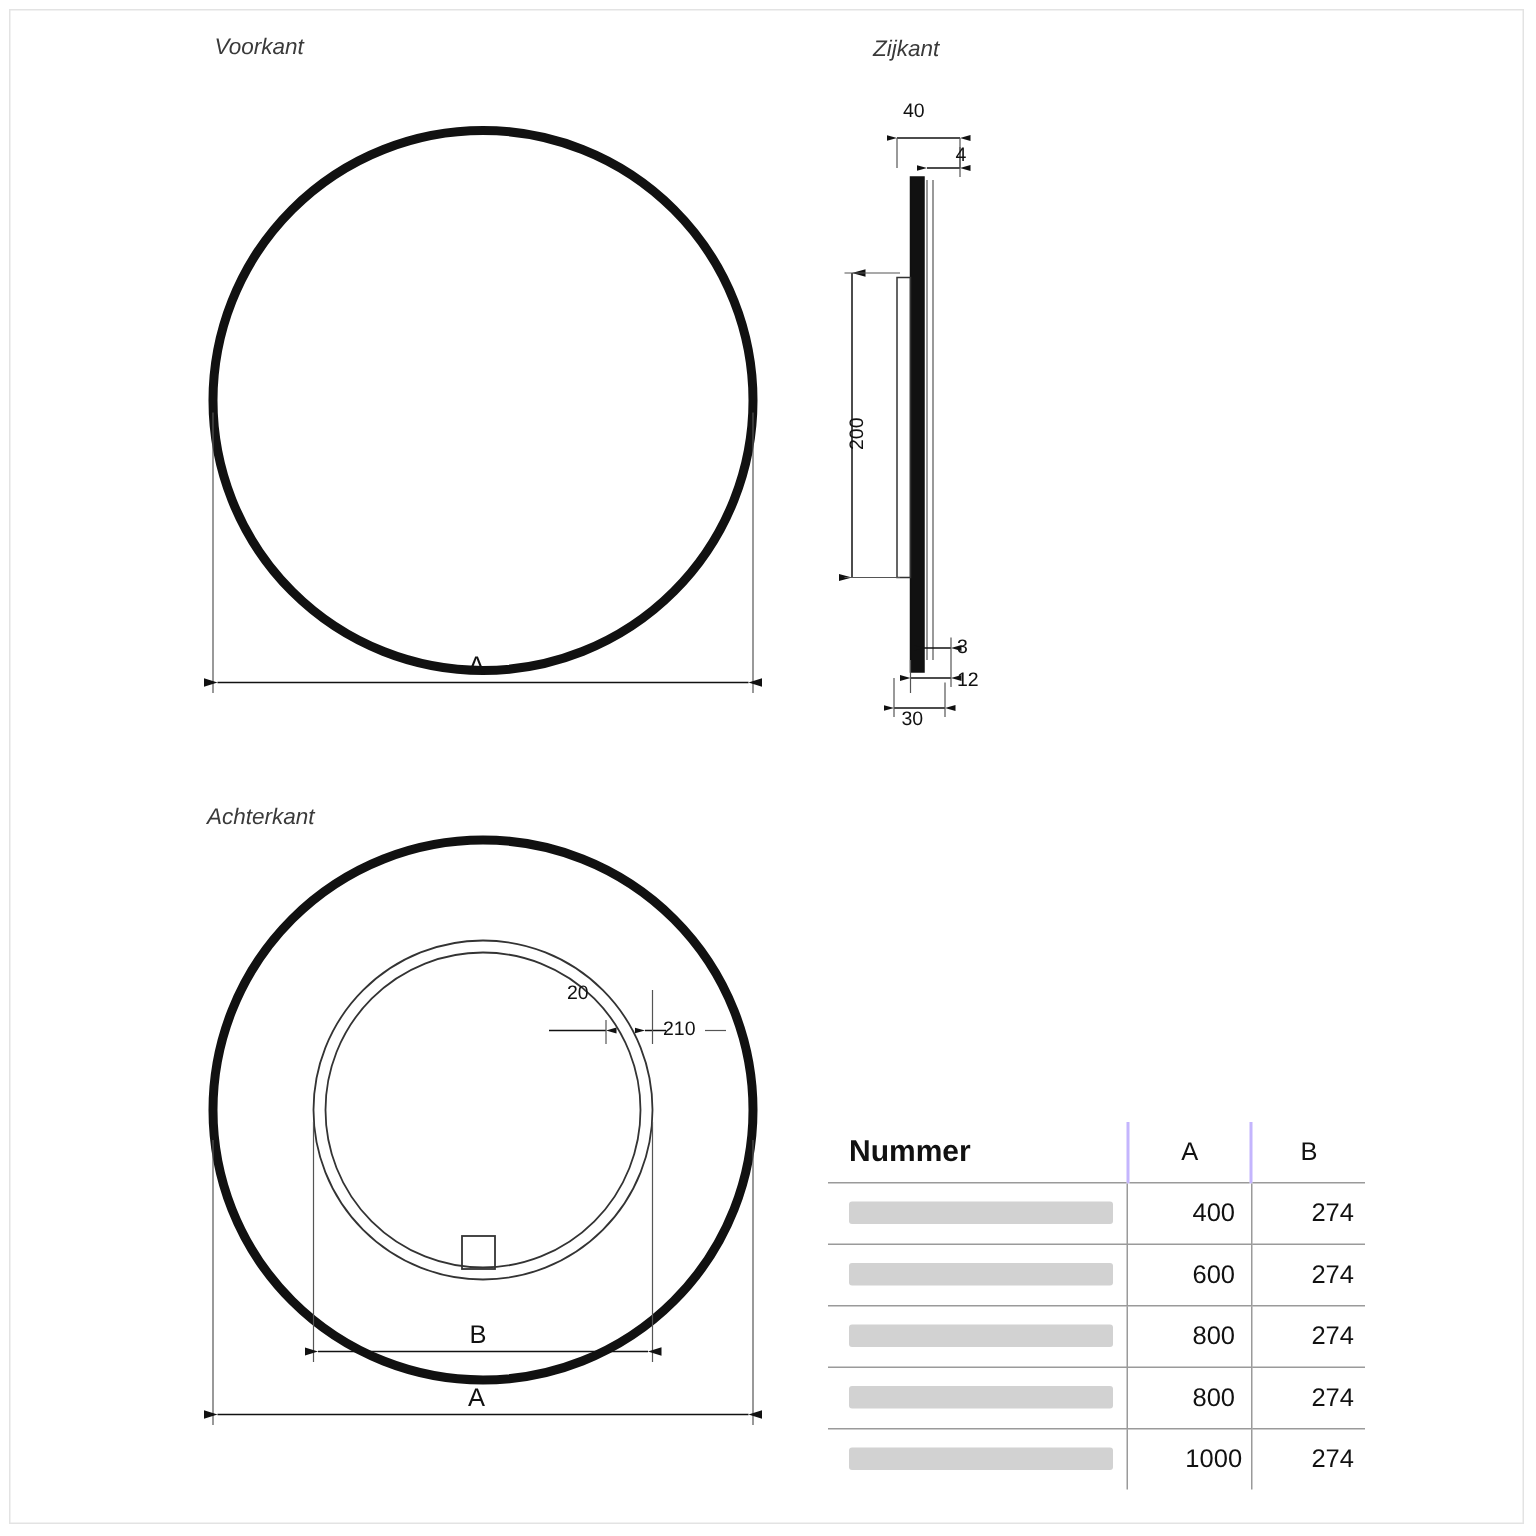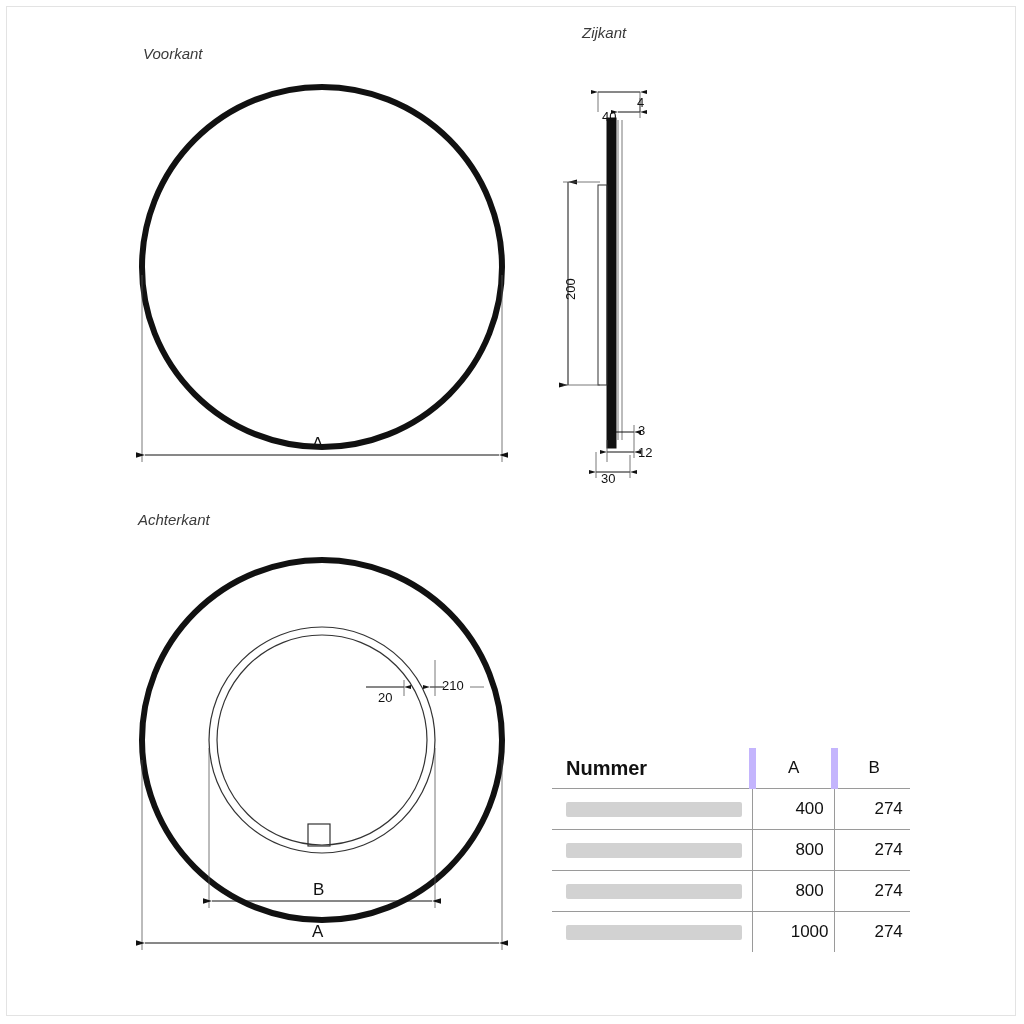--- a/index.html
+++ b/index.html
@@ -75,21 +75,21 @@
   table.spec th, table.spec td {
     border: 1px solid #9a9a9a;
     padding: 0;
     text-align: center;
     height: 40px;
     font-weight: normal;
   }
   table.spec thead th {
     border-top: none;
     border-left: none;
-    border-right: 7px solid #c4b5fd;
+    border-right: 2px solid #c4b5fd;
   }
   table.spec thead th.h-nummer {
     text-align: left;
     padding-left: 14px;
     font-size: 20px;
     font-weight: bold;
     color: #111;
     width: 206px;
     border-left: none;
   }
@@ -209,33 +209,33 @@
       <line x1="209" y1="748" x2="209" y2="908" stroke="#555" stroke-width="0.8"></line>
       <line x1="435" y1="748" x2="435" y2="908" stroke="#555" stroke-width="0.8"></line>
       <line x1="212" y1="901" x2="432" y2="901" stroke="#111" stroke-width="1" marker-start="url(#arrL)" marker-end="url(#arrR)"></line>
 
       <line x1="142" y1="760" x2="142" y2="950" stroke="#555" stroke-width="0.8"></line>
       <line x1="502" y1="760" x2="502" y2="950" stroke="#555" stroke-width="0.8"></line>
       <line x1="145" y1="943" x2="499" y2="943" stroke="#111" stroke-width="1" marker-start="url(#arrL)" marker-end="url(#arrR)"></line>
     </g>
   </svg>
 
-  <div class="lbl view-title" style="left:143px; top:45px;">Voorkant</div>
+  <div class="lbl view-title" style="left:143px; top:23px;">Voorkant</div>
   <div class="lbl dim-letter" style="left:312px; top:434px;">A</div>
 
   <div class="lbl view-title" style="left:582px; top:24px;">Zijkant</div>
-  <div class="lbl dim-num" style="left:602px; top:66px;margin-top:43px;">40</div>
+  <div class="lbl dim-num" style="left:602px; top:66px;">40</div>
   <div class="lbl dim-num" style="left:637px; top:95px;">4</div>
   <div class="lbl dim-num vert-text" style="left:563px; top:300px;">200</div>
   <div class="lbl dim-num" style="left:638px; top:423px;">3</div>
   <div class="lbl dim-num" style="left:638px; top:445px;">12</div>
   <div class="lbl dim-num" style="left:601px; top:471px;text-align:center;">30</div>
 
-  <div class="lbl view-title" style="left:138px; top:511px;">Achterkant</div>
-  <div class="lbl dim-num" style="left:378px; top:690px;">20</div>
+  <div class="lbl view-title" style="left:138px; top:536px;">Achterkant</div>
+  <div class="lbl dim-num" style="left:378px; top:654px;">20</div>
   <div class="lbl dim-num" style="left:442px; top:678px;">210</div>
   <div class="lbl dim-letter" style="left:313px; top:880px;">B</div>
   <div class="lbl dim-letter" style="left:312px; top:922px;">A</div>
 
   <div id="table-wrap">
     <table class="spec">
       <thead>
         <tr>
           <th class="h-nummer">Nummer</th>
           <th class="h-dim">A</th>
@@ -247,20 +247,27 @@
           <td class="c-name">
             <span class="redacted"></span>
           </td>
           <td class="c-dim">400</td>
           <td class="c-dim c-last">274</td>
         </tr>
         <tr>
           <td class="c-name">
             <span class="redacted"></span>
           </td>
+          <td class="c-dim">600</td>
+          <td class="c-dim c-last">274</td>
+        </tr>
+        <tr>
+          <td class="c-name">
+            <span class="redacted"></span>
+          </td>
           <td class="c-dim">800</td>
           <td class="c-dim c-last">274</td>
         </tr>
         <tr>
           <td class="c-name">
             <span class="redacted"></span>
           </td>
           <td class="c-dim">800</td>
           <td class="c-dim c-last">274</td>
         </tr>

